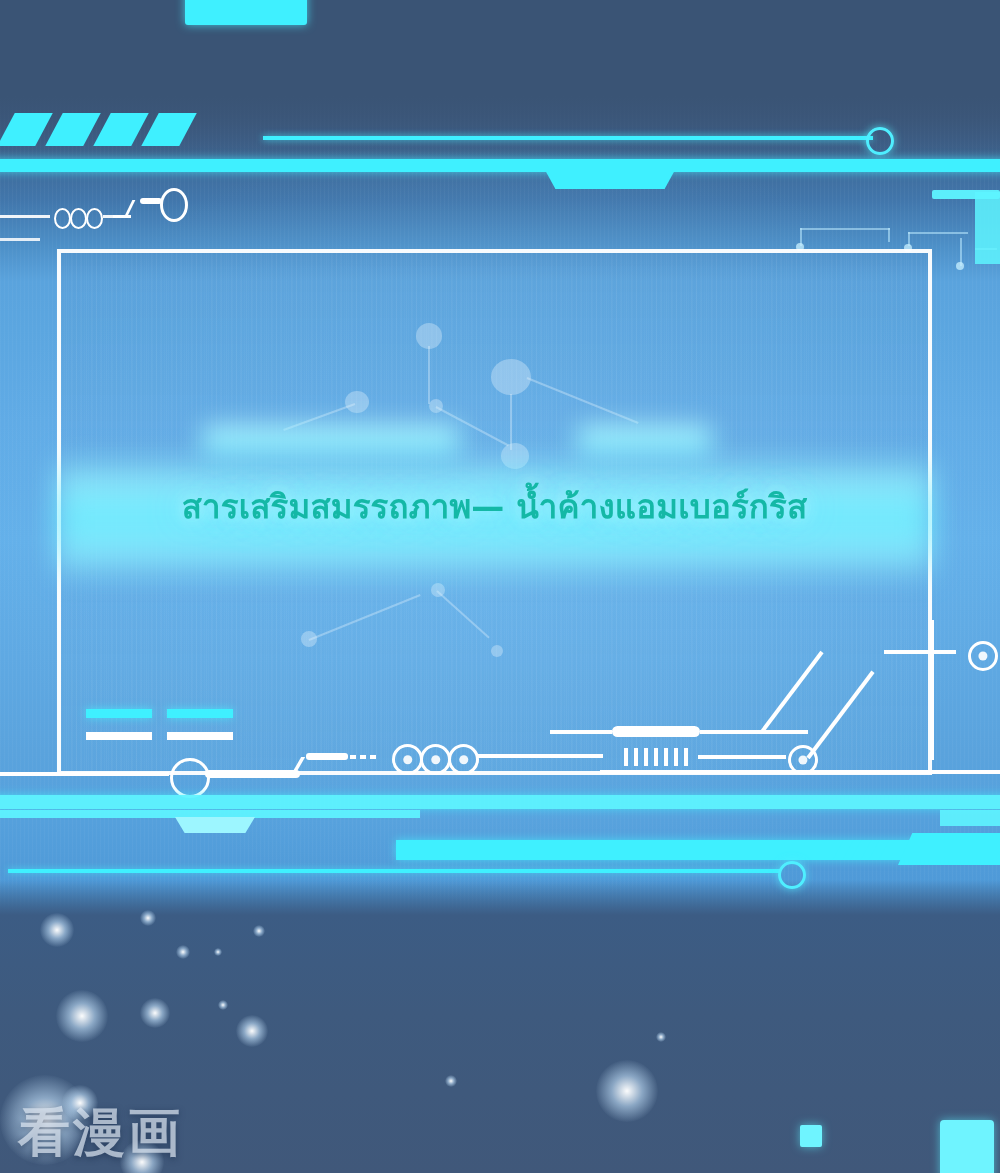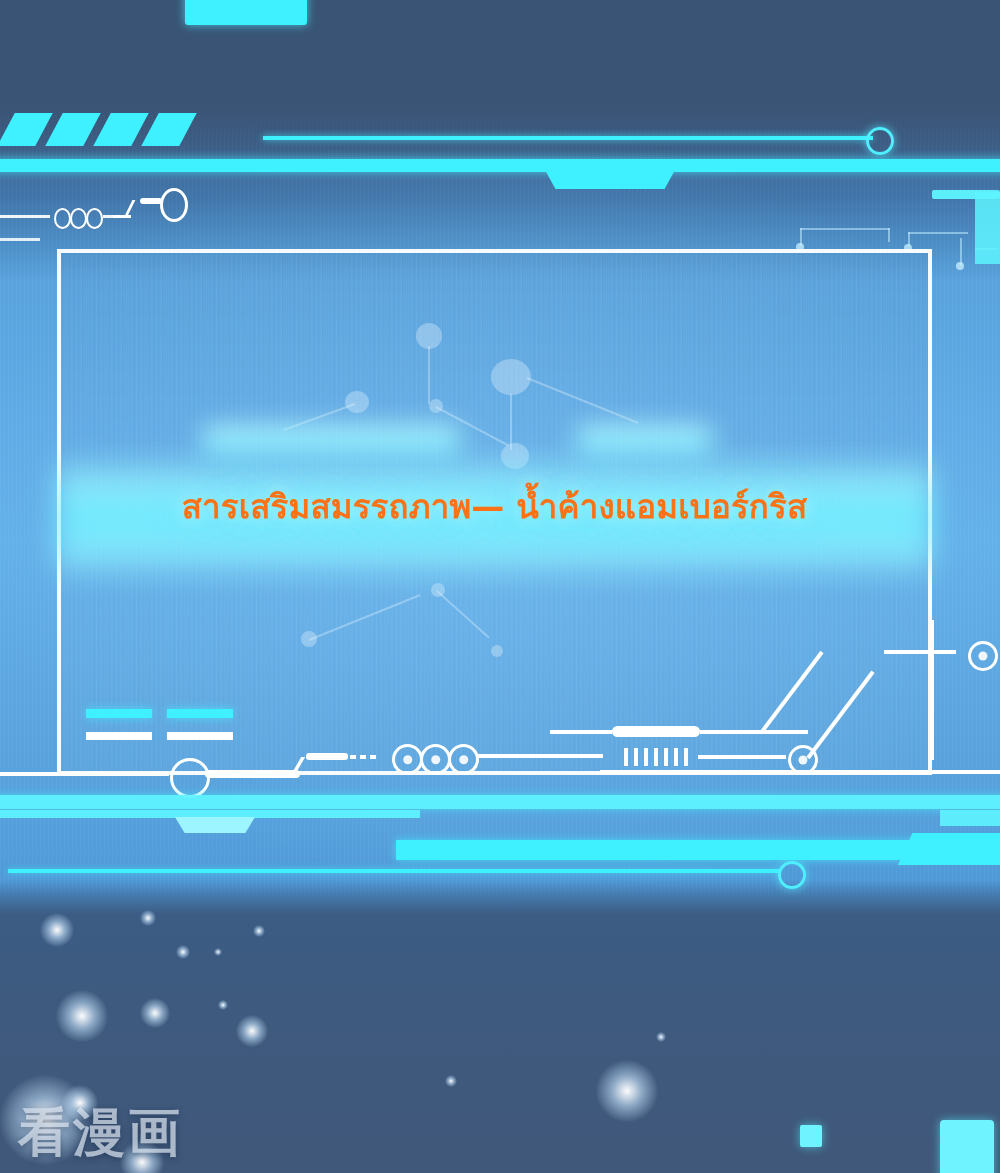--- a/index.html
+++ b/index.html
@@ -51,21 +51,21 @@
     background:repeating-linear-gradient(90deg,rgba(255,255,255,.30) 0 1px,rgba(255,255,255,0) 1px 5px);}
 
   
   #sub-wrap{position:absolute;left:57px;top:418px;width:875px;height:190px;}
   .smear{position:absolute;filter:blur(13px);border-radius:9px;
     background:linear-gradient(180deg,rgba(200,248,255,.92),rgba(110,238,255,.96));}
   #sub-band{position:absolute;left:0;top:36px;width:875px;height:128px;
     filter:blur(14px);
     background:linear-gradient(180deg,rgba(160,240,255,0) 0%,rgba(150,242,255,.80) 22%,
       rgba(110,238,255,.95) 50%,rgba(140,240,255,.80) 78%,rgba(160,240,255,0) 100%);}
-  .sub-line{position:absolute;width:875px;text-align:center;color:#f97316;
+  .sub-line{position:absolute;width:875px;text-align:center;color:#14b8a6;
     font-weight:700;font-size:33px;letter-spacing:.2px;white-space:nowrap;
     font-family:"DejaVu Sans","Liberation Sans",sans-serif;
     text-shadow:0 0 18px rgba(190,250,255,.95),0 0 34px rgba(120,235,255,.8);}
   #sub1{top:62px;} #sub2{top:128px;}
 
   
   #wm{position:absolute;left:18px;top:1098px;font-size:52px;font-weight:700;
     color:rgba(222,232,244,.70);letter-spacing:3px;
     font-family:"DejaVu Sans","Liberation Sans",sans-serif;
     text-shadow:0 2px 6px rgba(20,40,70,.5);}

